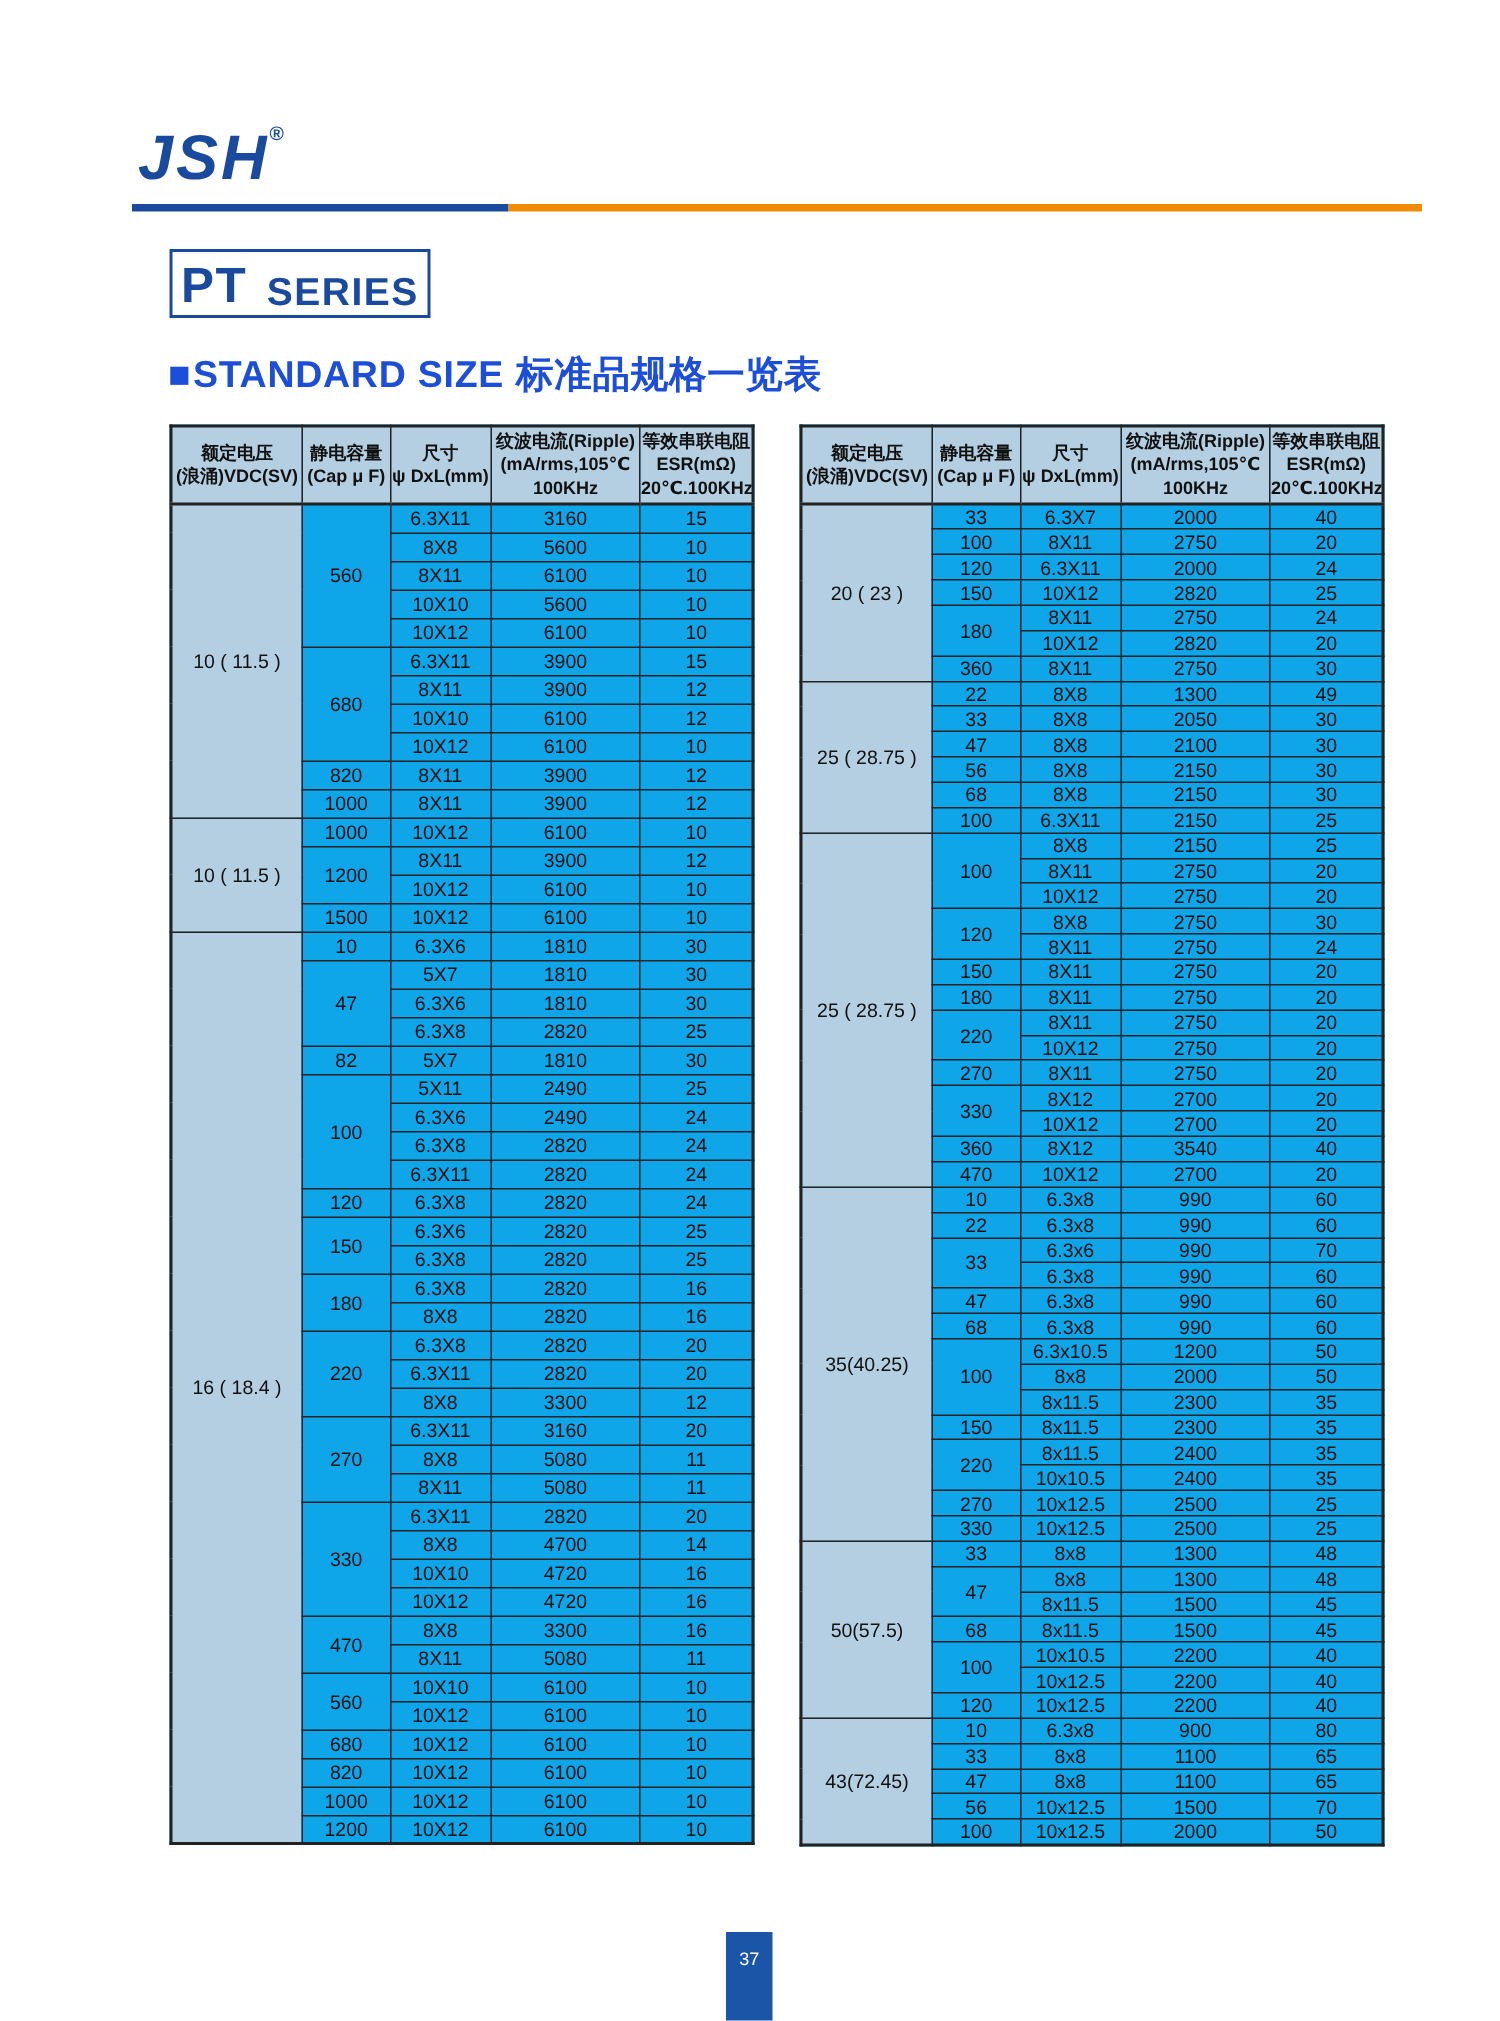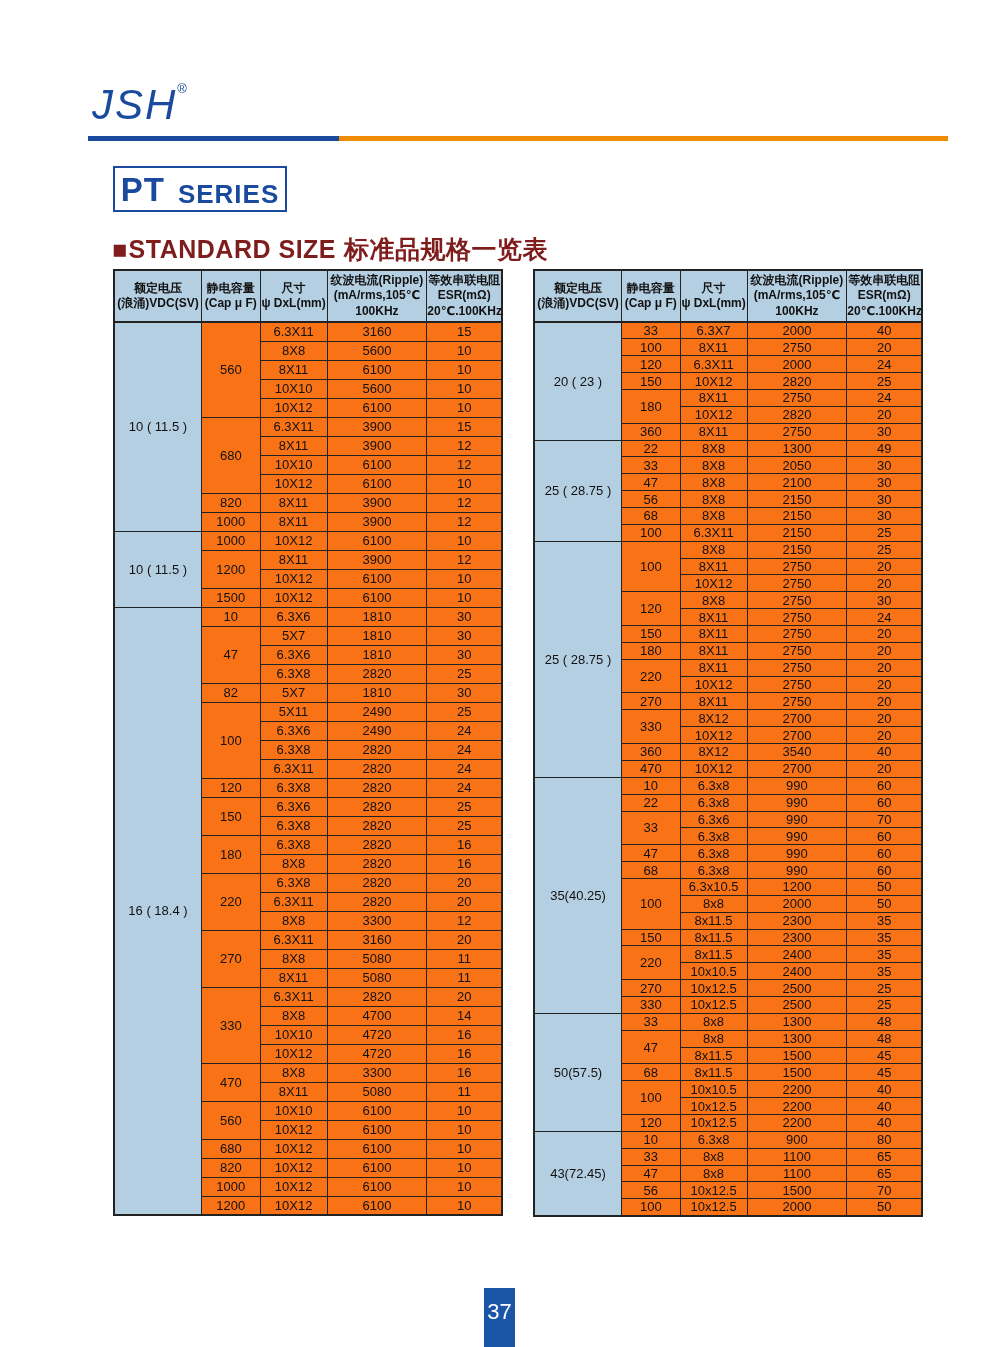--- a/index.html
+++ b/index.html
@@ -16,52 +16,52 @@
     --orange:#ef8b05;
     --hdr:#b5cfe2;
     --border:#222222;
     --pagebox:#1b55a8;
   }
 
   
   .logo {
     position:absolute; left:92px; top:82px;
     color:var(--blue);
-    font-size:42px; font-weight:normal; font-style:italic;
+    font-size:42px; font-weight:bold; font-style:italic;
     letter-spacing:2px; line-height:1;
   }
   .logo .reg { font-size:13px; font-style:normal; vertical-align:26px; letter-spacing:0; }
 
   .rule { position:absolute; left:88px; top:136px; width:860px; height:5px; font-size:0; }
   .rule-blue  { display:inline-block; vertical-align:top; width:251px; height:5px; background:var(--blue); }
   .rule-orange{ display:inline-block; vertical-align:top; width:609px; height:5px; background:var(--orange); }
 
   .series-box {
     position:absolute; left:113px; top:166px; width:174px; height:46px;
     border:2px solid var(--blue);
     display:flex; align-items:center; justify-content:center; gap:13px;
     background:#fff;
   }
   .series-pt  { color:var(--blue); font-weight:bold; font-size:33px; letter-spacing:1px; line-height:1; }
   .series-sub { color:var(--blue); font-weight:bold; font-size:26px; letter-spacing:1px; line-height:1; margin-top:9px; }
 
   .heading {
     position:absolute; left:112px; top:233px;
-    font-size:25px; font-weight:600; letter-spacing:0.5px; color:#7f1d1d;
+    font-size:25px; font-weight:600; letter-spacing:0.5px; color:#1d4ed8;
     white-space:nowrap;
   }
   .heading .sq { margin-right:1px; }
   .heading .zh { margin-left:8px; }
 
   
   .spec-table {
-    position:absolute; top:269px;
+    position:absolute; top:283px;
     border-collapse:collapse; table-layout:fixed;
     border:2px solid var(--border);
-    background:#f97316;
+    background:#0ea5e9;
   }
   .tbl-left  { left:113px; width:390px; }
   .tbl-right { left:533px; width:390px; }
 
   .spec-table th, .spec-table td {
     border:1px solid var(--border);
     text-align:center; vertical-align:middle;
     overflow:visible;
   }
   .spec-table th {
@@ -78,21 +78,21 @@
   .c0{width:85px} .c1{width:57px} .c2{width:65px} .c3{width:97px} .c4{width:73px}
 
   .voltage-cell { background:var(--hdr); font-size:13px; }
   .block-top { border-top:3px solid var(--border); }
   .group-top { border-top:2px solid var(--border); }
 
   
   .page-num-box {
     position:absolute; left:484px; top:1288px; width:31px; height:59px;
     background:var(--pagebox);
-    color:#fff; font-size:22px;
+    color:#fff; font-size:12px;
     text-align:center;
   }
   .page-num-box span { display:inline-block; margin-top:11px; }
 </style>
 </head>
 <body>
 
 <div class="page">
 
   <div class="logo">

